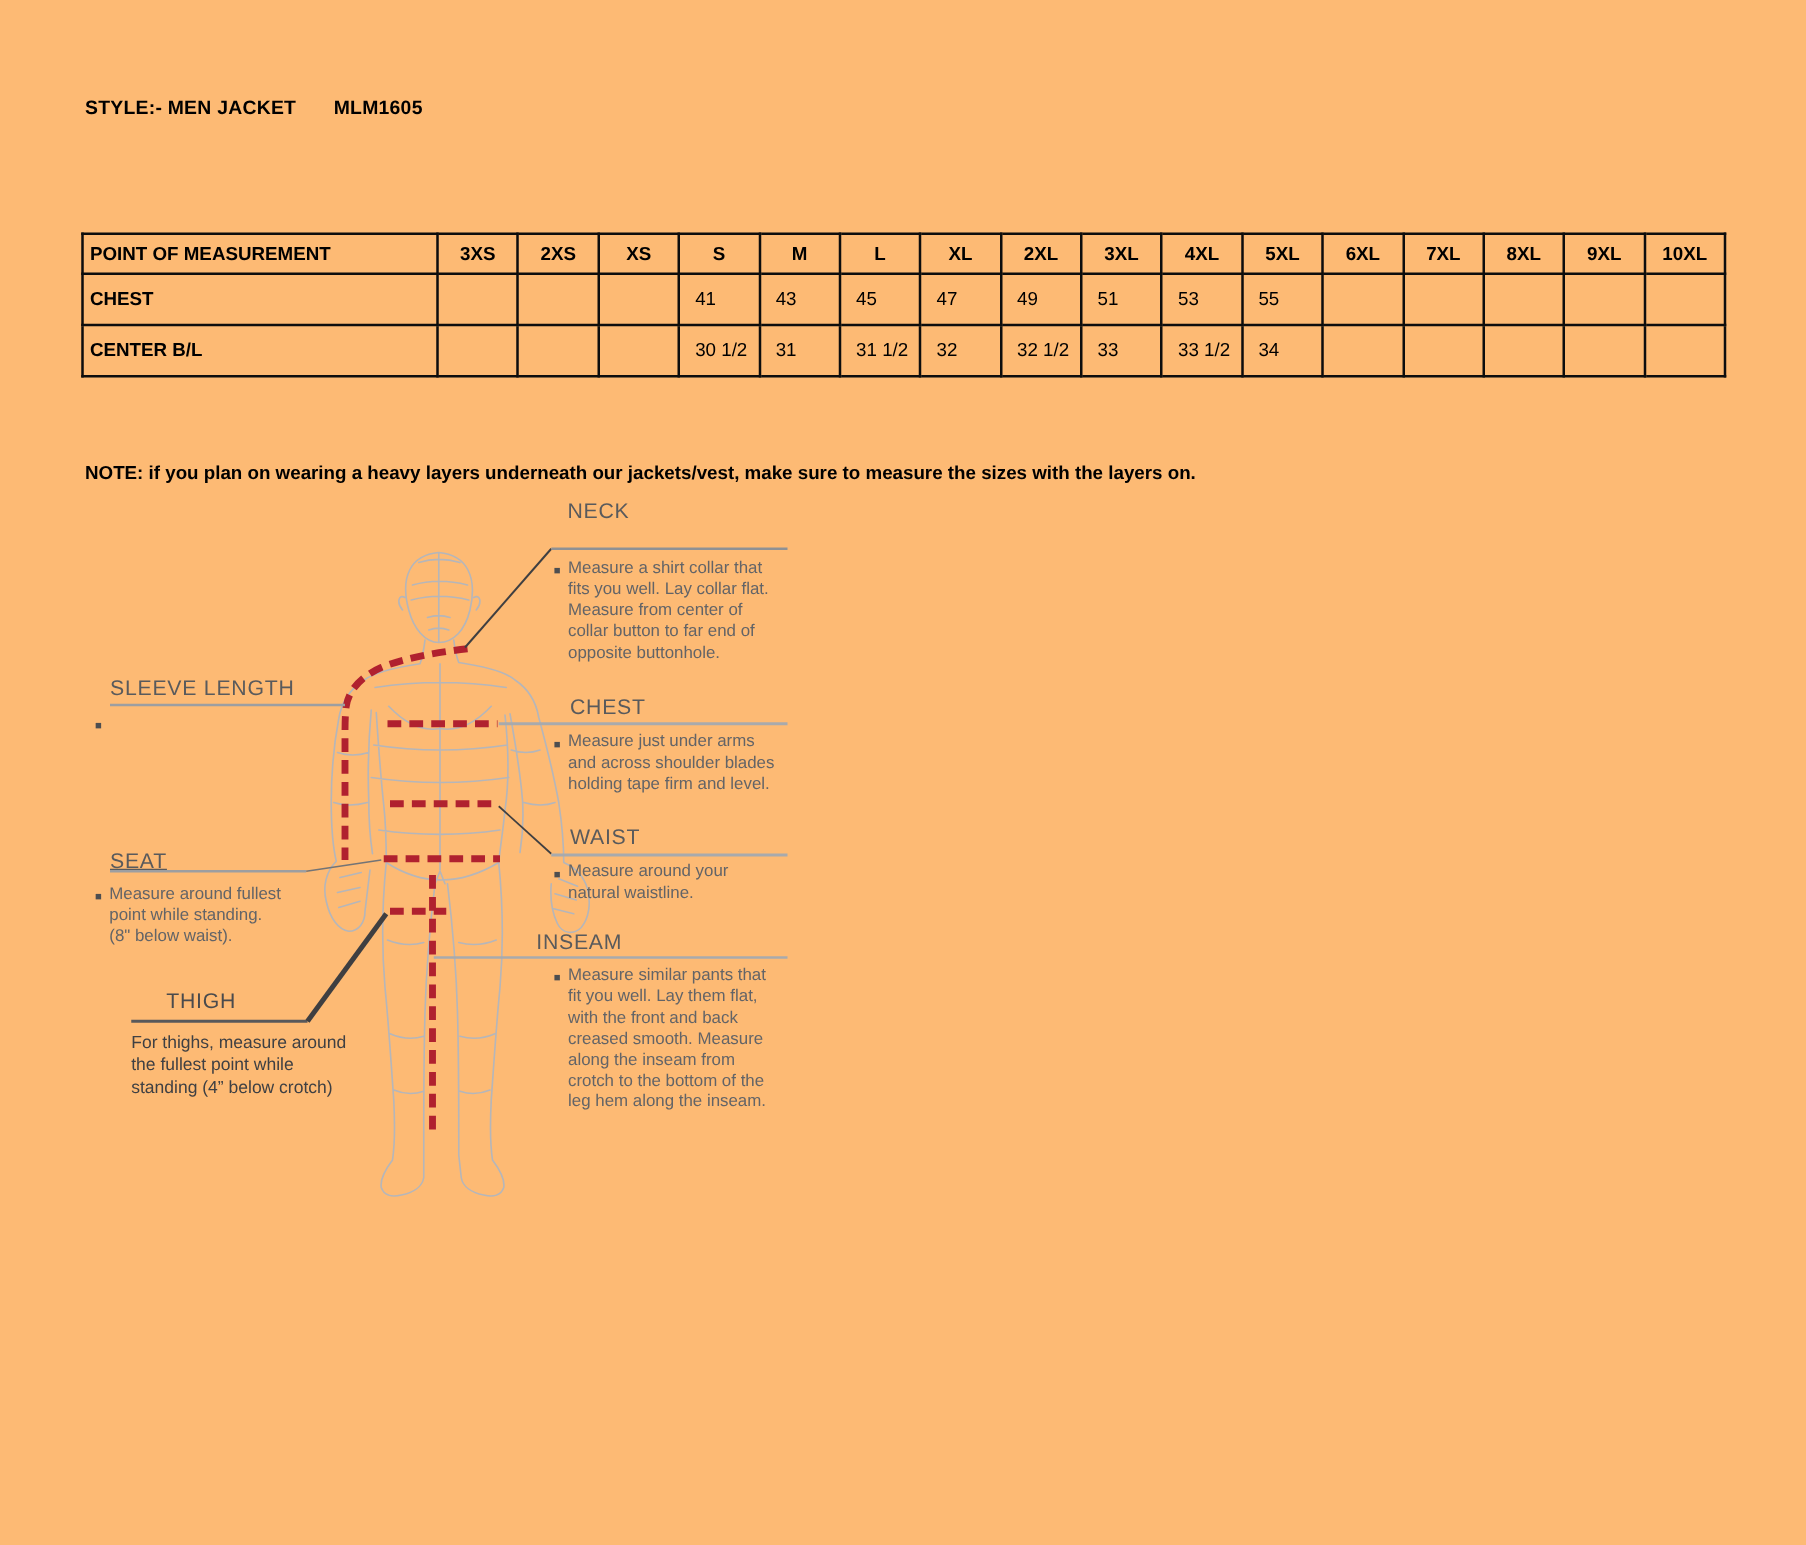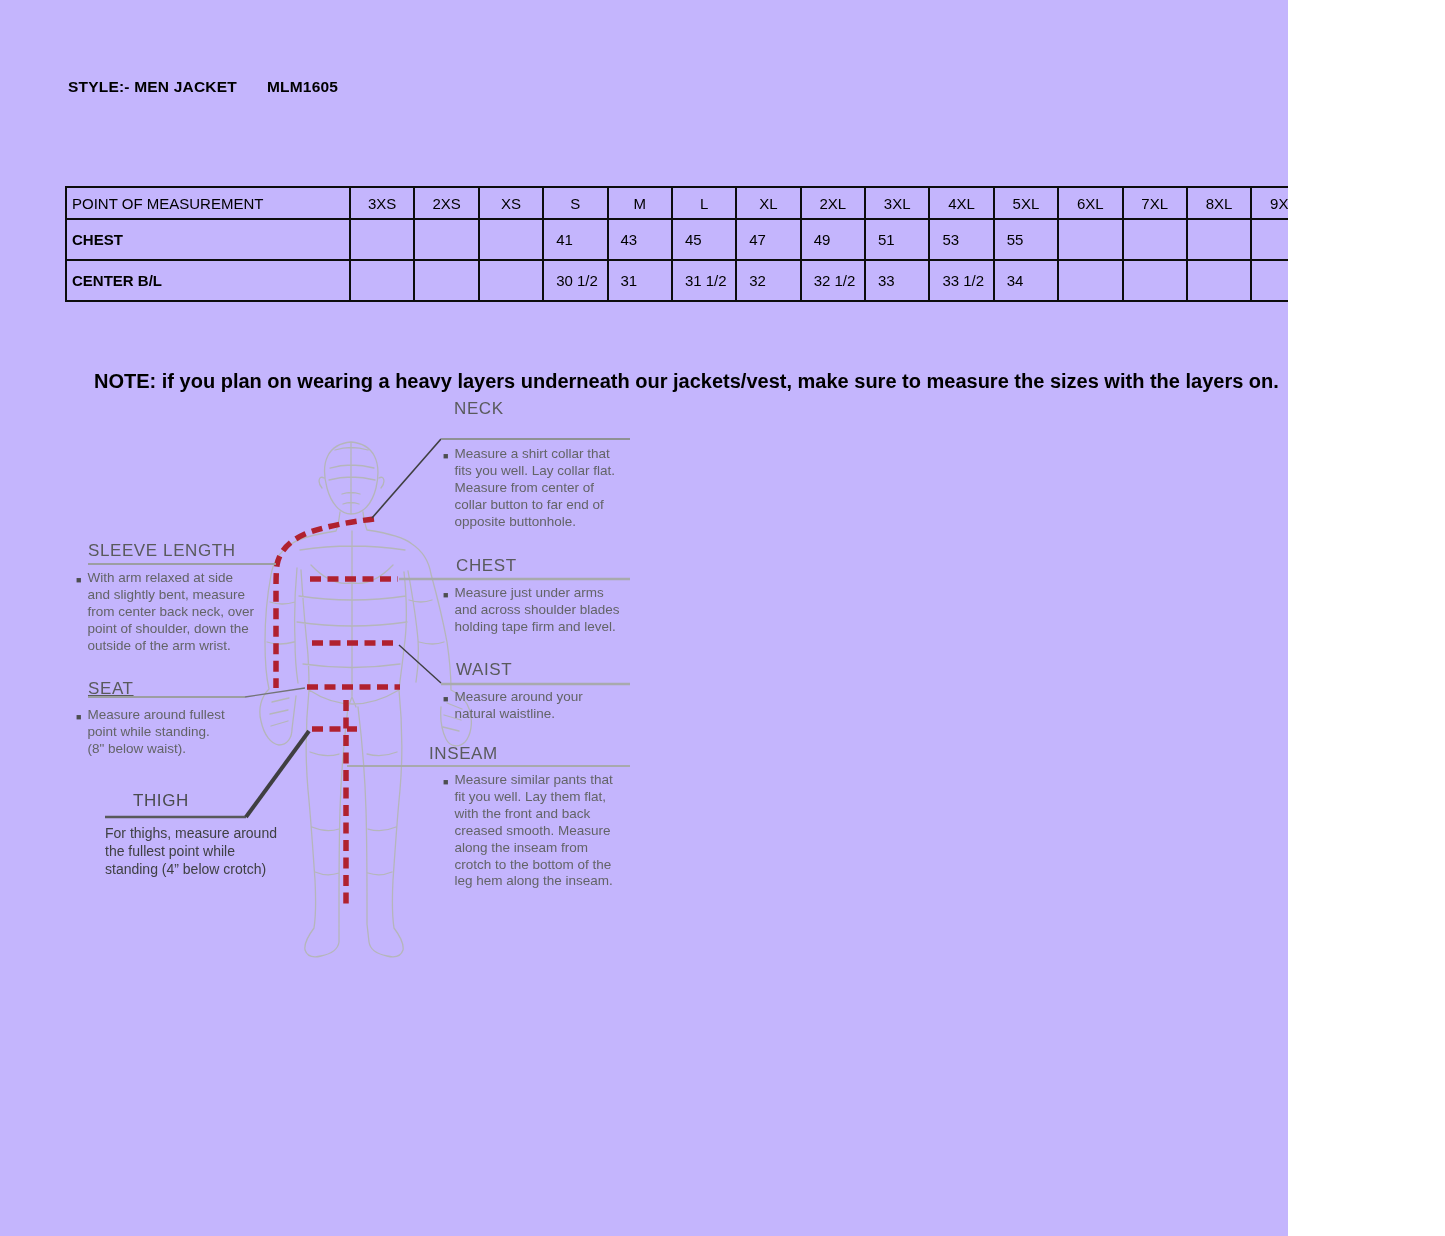--- a/index.html
+++ b/index.html
@@ -1,34 +1,34 @@
 <!DOCTYPE html>
 <html><head>
 <meta charset="utf-8">
 <style>
   html,body{margin:0;padding:0;background:#ffffff;}
   .page{
-    position:relative;width:1288px;height:1236px;background:#c4b5fd;
+    position:relative;width:1445px;height:1236px;background:#fdba74;
     font-family:"Liberation Sans", sans-serif;color:#000;overflow:hidden;
   }
   .abs{position:absolute;}
   
   .doc-title{left:68px;top:78px;font-size:15.5px;font-weight:bold;letter-spacing:.2px;}
   .doc-title .code{margin-left:30px;}
-  .doc-note{left:68px;top:370px;font-size:20px;font-weight:bold;margin-left:26px;}
+  .doc-note{left:68px;top:370px;font-size:15px;font-weight:bold;}
   
   .size-table-wrap{left:65px;top:186px;}
   table.size-table{border-collapse:collapse;table-layout:fixed;width:1314px;}
   table.size-table td{
     border:2.5px solid #0d0d0d;font-size:15px;line-height:1;
     padding:0 0 0 12px;vertical-align:middle;overflow:hidden;white-space:nowrap;
   }
   table.size-table tr{height:41px;}
   table.size-table tr.hdr{height:32px;}
-  table.size-table tr.hdr td{font-weight:normal;text-align:center;padding:0;margin-top:27px;}
+  table.size-table tr.hdr td{font-weight:bold;text-align:center;padding:0;margin-top:27px;}
   table.size-table td.rowlabel{font-weight:bold;text-align:left;padding:0 0 0 5px;}
   table.size-table tr.hdr td.rowlabel{text-align:left;padding:0 0 0 5px;}
   
   .gheading{font-size:17px;color:#595a5c;letter-spacing:.6px;font-weight:400;}
   .gheading.dark{color:#4a4b4d;}
   .gtext{display:flex;gap:6px;font-size:13.5px;line-height:16.9px;color:#636467;}
   .gtext .bullet{font-size:9px;line-height:16px;color:#4d4e50;flex:0 0 auto;padding-top:2px;}
   .gtext .gbody{white-space:pre-line;}
   .gtext.plain{font-size:14px;line-height:18px;color:#3f4043;}
   svg{display:block;}
@@ -224,25 +224,20 @@
 with the front and back
 creased smooth. Measure
 along the inseam from
 crotch to the bottom of the
 leg hem along the inseam.</span>
   </div>
 
   <div class="abs gheading" style="left:88px;top:541px;">SLEEVE LENGTH</div>
   <div class="abs gtext" style="left:76px;top:570px;width:200px;">
     <span class="bullet">■</span>
-    <span class="gbody">With arm relaxed at side
-and slightly bent, measure
-from center back neck, over
-point of shoulder, down the
-outside of the arm wrist.</span>
   </div>
 
   <div class="abs gheading" style="left:88px;top:679px;text-decoration:underline;">SEAT</div>
   <div class="abs gtext" style="left:76px;top:707px;width:200px;">
     <span class="bullet">■</span>
     <span class="gbody">Measure around fullest
 point while standing.
 (8" below waist).</span>
   </div>
 

